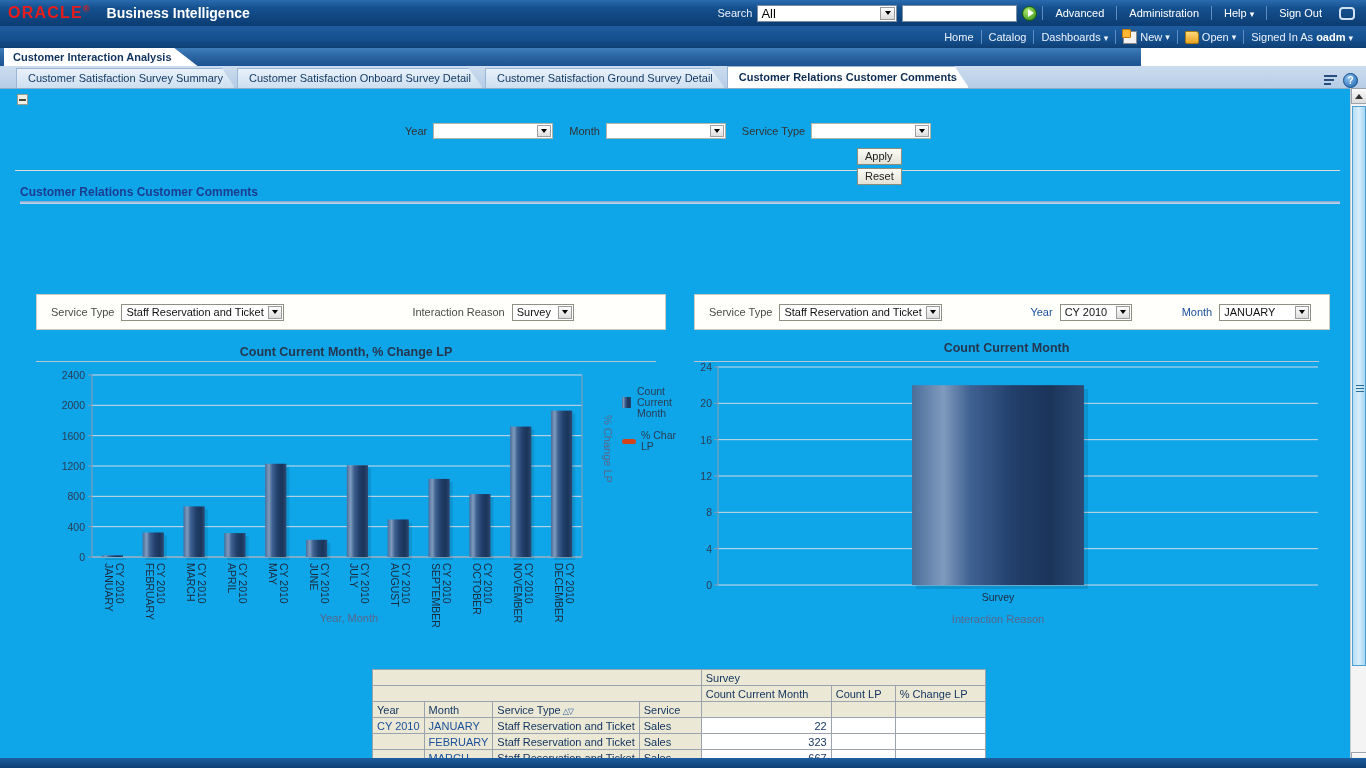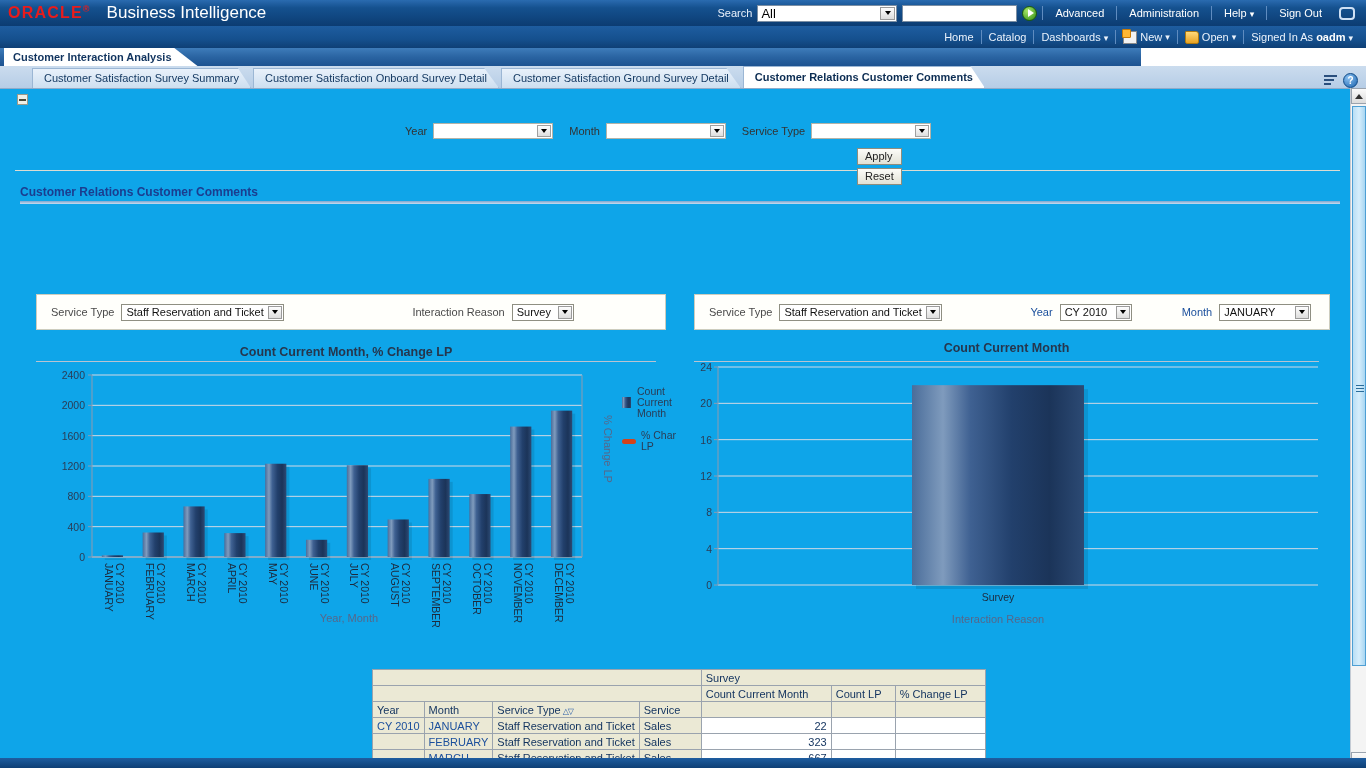--- a/index.html
+++ b/index.html
@@ -18,21 +18,21 @@
     background: linear-gradient(to bottom, #1a4f8a 0%, #0d3e78 45%, #0a3straight 100%);
     background: linear-gradient(to bottom, #2a6bb0 0%, #15518f 30%, #0c3c72 100%);
     display: flex; align-items: center;
   }
   #oracle-logo {
     color: #e81c1c; font-weight: bold; font-size: 16px; letter-spacing: 1.2px;
     margin-left: 8px; font-family: "Liberation Sans", sans-serif;
   }
   #oracle-logo sup { font-size: 9px; }
   #bi-title {
-    color: #ffffff; font-weight: normal; font-size: 17px; margin-left: 16px;
+    color: #ffffff; font-weight: bold; font-size: 14px; margin-left: 16px;
   }
   #search-area {
     margin-left: auto; display: flex; align-items: center; gap: 5px;
     padding-right: 6px; color: #dfeaf8;
   }
   #search-area .lbl { font-size: 11px; color: #e8f0fb; }
   .sel-box {
     background: #fff; border: 1px solid #7b8ea3; height: 17px;
     display: flex; align-items: center; font-size: 13px; color: #000;
     padding-left: 3px; position: relative;
@@ -92,21 +92,21 @@
     background: linear-gradient(to bottom, #cbdcee 0%, #b6cde6 100%);
     display: flex; align-items: flex-end;
   }
   .ptab {
     height: 20px; line-height: 19px; font-size: 11px; color: #11365f;
     padding: 0 11px; margin-right: 2px; background: linear-gradient(to bottom,#e9f1fa,#cddff0);
     border: 1px solid #9bb6d4; border-bottom: none;
     clip-path: polygon(0 0, 94% 0, 100% 100%, 0 100%);
     white-space: nowrap;
   }
-  .ptab:first-child { margin-left: 32px; }
+  .ptab:first-child { margin-left: 16px; }
   .ptab.active {
     background: #ffffff; font-weight: bold; color: #0b2c52; height: 22px; line-height: 21px;
   }
   #pagetab-tools { margin-left: auto; display: flex; align-items: center; gap: 4px; padding-right: 8px;}
   #opts-icon { width: 15px; height: 13px; position: relative; }
   #opts-icon i { position: absolute; left: 0; height: 2px; background: #2a4f7d; display:block;}
   #help-icon {
     width: 15px; height: 15px; border-radius: 50%;
     background: radial-gradient(circle at 35% 30%, #8dc3f2, #1a62ad);
     border: 1px solid #0f4a87; color: #fff; font-size: 10px; font-weight: bold;

